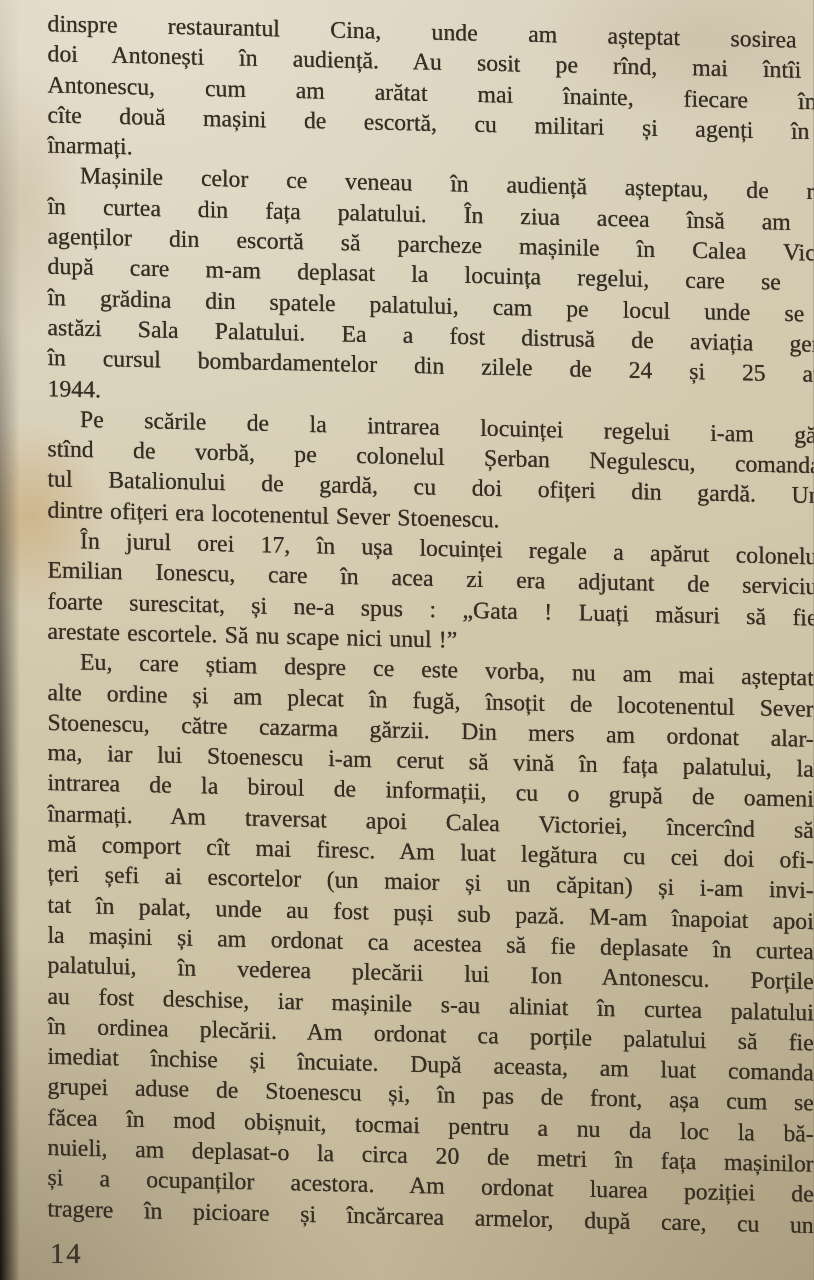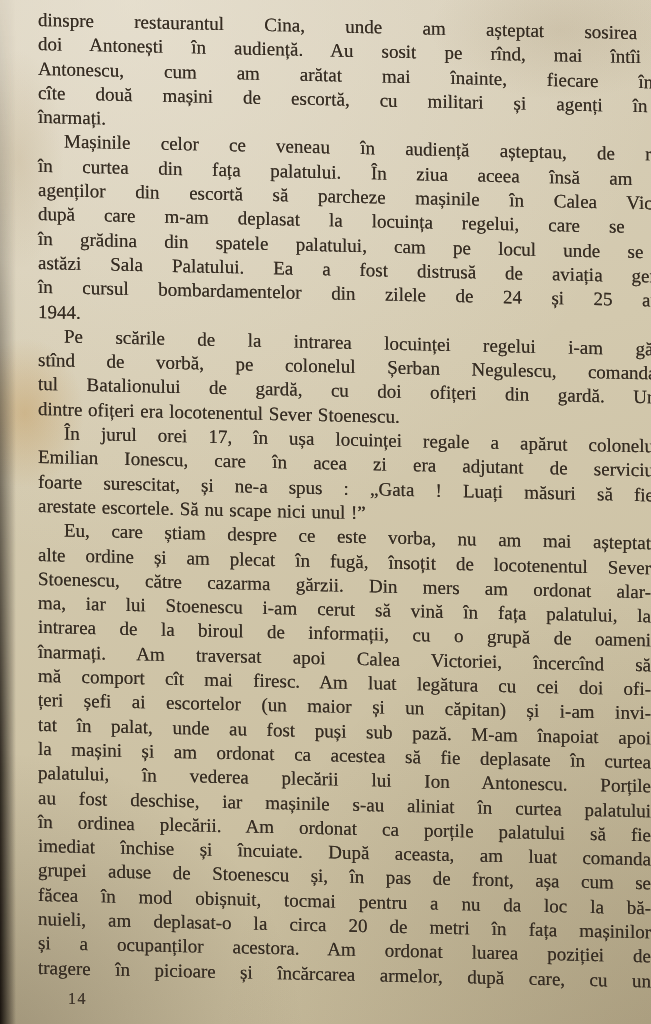--- a/index.html
+++ b/index.html
@@ -70,25 +70,24 @@
   .line.loose {
     text-align-last: left;
   }
   .para.indent .line:first-child {
     text-indent: 26px;
   }
   .page-number {
     position: absolute;
     left: 40px;
     top: 990px;
-    font-size: 16px;
+    font-size: 23px;
     letter-spacing: 1.5px;
     color: #3e342a;
     text-shadow: 0 0 0.6px rgba(62,52,42,0.8);
-    margin-left: 28px;
   }
 </style>
 </head>
 <body>
 
 <div class="scan">
   <div class="stain stain-b"></div>
   <div class="stain stain-a"></div>
   <div class="stain stain-c"></div>
 

